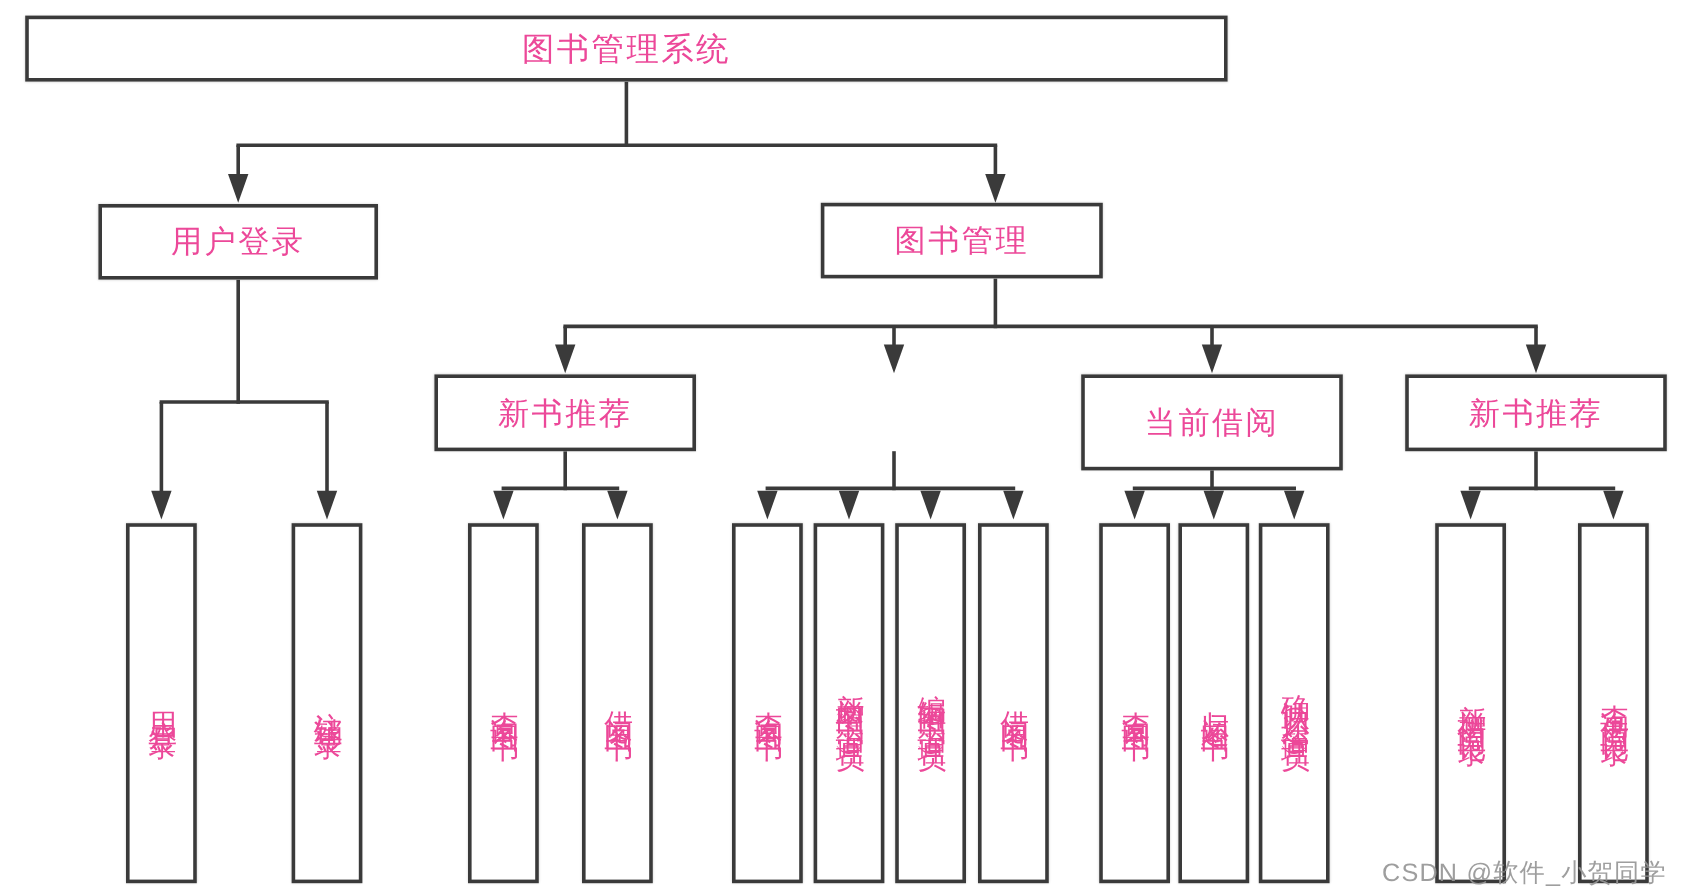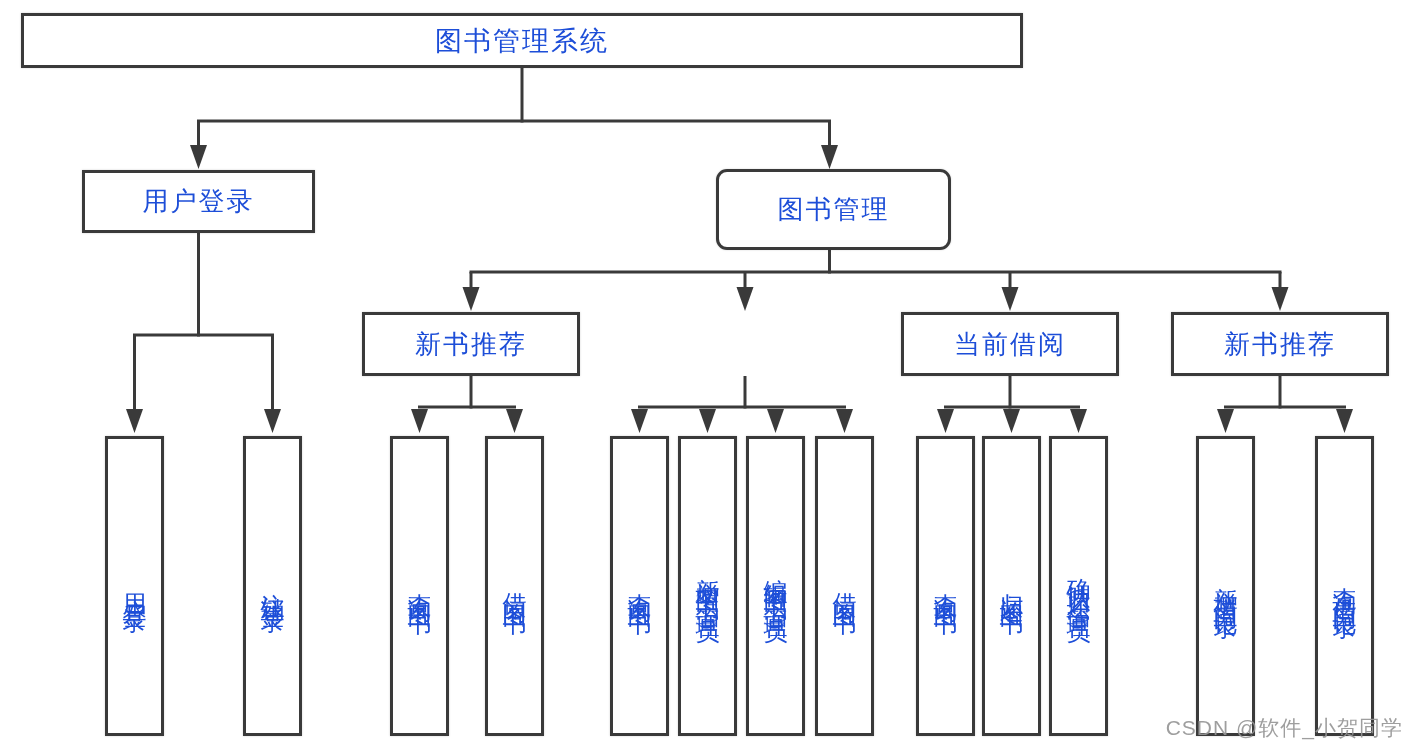--- a/index.html
+++ b/index.html
@@ -14,21 +14,21 @@
   #wires {
     position: absolute;
     left: 0; top: 0;
     width: 1405px; height: 747px;
   }
   .box {
     position: absolute;
     box-sizing: border-box;
     background: #ffffff;
     border: 3px solid #3a3a3a;
-    color: #1d4ed8;
+    color: #ec4899;
     display: flex;
     align-items: center;
     justify-content: center;
     box-shadow: 0 0 2px rgba(0,0,0,0.18);
   }
   .hlabel {
     font-size: 26px;
     letter-spacing: 2px;
     white-space: nowrap;
   }
@@ -37,21 +37,21 @@
     writing-mode: vertical-rl;
     text-orientation: mixed;
     font-size: 24px;
     letter-spacing: 6px;
     line-height: 1;
     white-space: nowrap;
   }
   #watermark {
     position: absolute;
     top: 715px;
-    right: 2px;
+    right: 16px;
     font-size: 21px;
     line-height: 26px;
     color: rgba(150, 150, 150, 0.92);
     letter-spacing: 1px;
     white-space: nowrap;
     z-index: 10;
   }
 </style>
 </head>
 <body>
@@ -120,28 +120,28 @@
     </g>
   </svg>
 
   <div class="box root" style="left:21px; top:13px; width:1002px; height:55px;">
     <span class="hlabel">图书管理系统</span>
   </div>
 
   <div class="box" style="left:82px; top:170px; width:233px; height:63px;">
     <span class="hlabel">用户登录</span>
   </div>
-  <div class="box" style="left:716px; top:169px; width:235px; height:81px;border-radius:11px;">
+  <div class="box" style="left:684px; top:169px; width:235px; height:63px;">
     <span class="hlabel">图书管理</span>
   </div>
 
   <div class="box" style="left:362px; top:312px; width:218px; height:64px;">
     <span class="hlabel">新书推荐</span>
   </div>
-  <div class="box" style="left:901px; top:312px; width:218px; height:64px;">
+  <div class="box" style="left:901px; top:312px; width:218px; height:80px;">
     <span class="hlabel">当前借阅</span>
   </div>
   <div class="box" style="left:1171px; top:312px; width:218px; height:64px;">
     <span class="hlabel">新书推荐</span>
   </div>
 
   <div class="box" style="left:105px; top:436px; width:59px; height:300px;">
     <span class="vlabel">用户登录</span>
   </div>
   <div class="box" style="left:243px; top:436px; width:59px; height:300px;">

